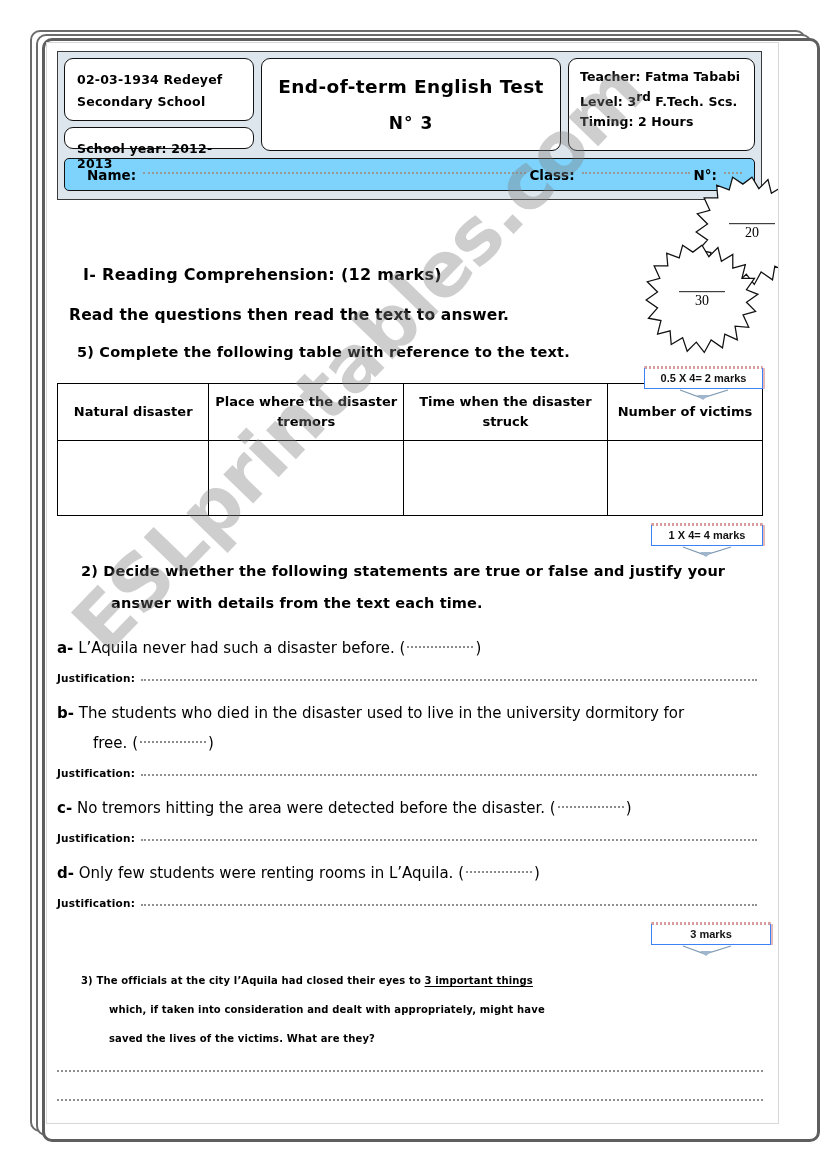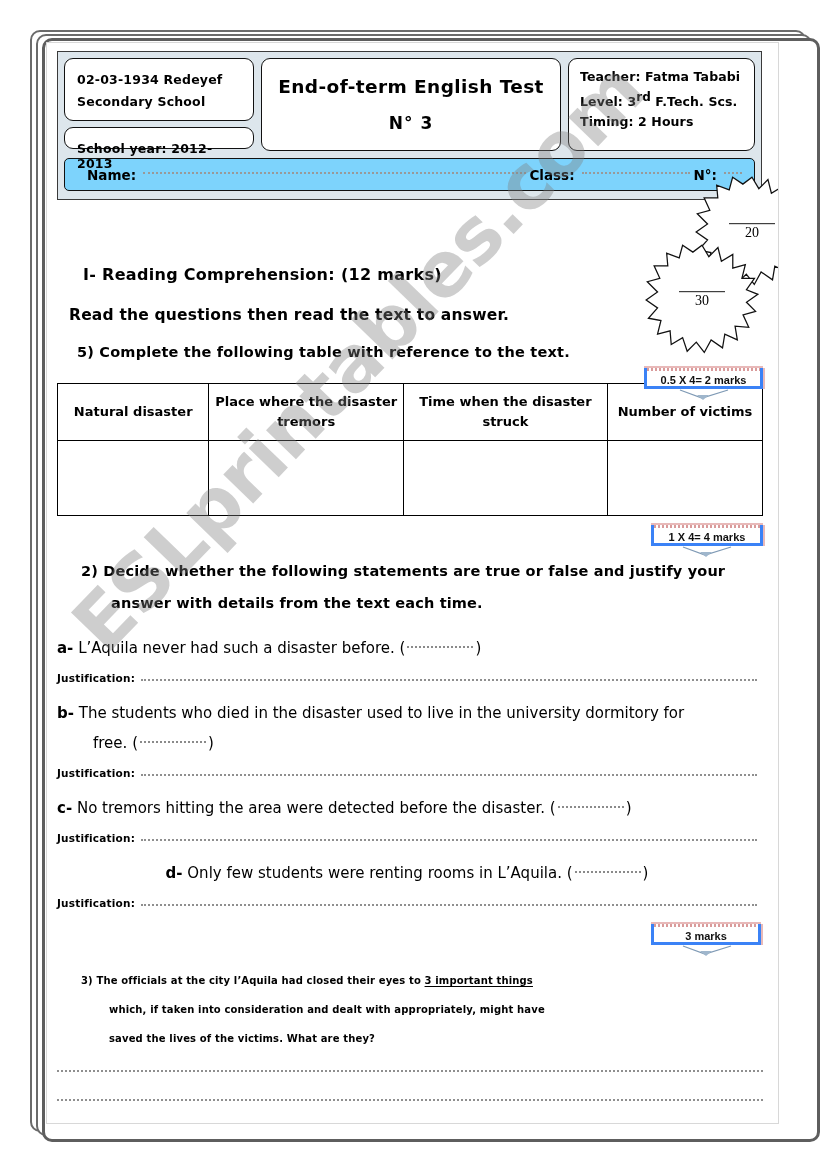--- a/index.html
+++ b/index.html
@@ -208,21 +208,21 @@
   .q-line {
     font-size: 14.5px;
     font-weight: bold;
     margin: 20px 0 0 30px;
     letter-spacing: .2px;
   }
 
   
   .mark-box {
     position: absolute;
-    border: 3px solid #3b82f6;
+    border: 1px solid #3b82f6;
     background: #ffffff;
     box-shadow: 2px 0 0 0 #e8b9b9, 0 -2px 0 0 #e8b9b9;
     font-size: 11px;
     font-weight: bold;
     color: #111;
     text-align: center;
     line-height: 19px;
     height: 21px;
     box-sizing: border-box;
     z-index: 25;
@@ -484,32 +484,32 @@
       <div class="stmt">
         <span class="lbl">c-</span>
         <span class="body">No tremors hitting the area were detected before the disaster.</span>
         <span class="body">(<span class="paren-dots"></span>)</span>
       </div>
       <div class="justif">
         <span class="jlabel">Justification:</span>
         <span class="jline"></span>
       </div>
 
-      <div class="stmt" style="text-align:center;">
+      <div class="stmt" style="">
         <span class="lbl">d-</span>
         <span class="body">Only few students were renting rooms in L’Aquila.</span>
         <span class="body">(<span class="paren-dots"></span>)</span>
       </div>
       <div class="justif">
         <span class="jlabel">Justification:</span>
         <span class="jline"></span>
       </div>
     </div>
 
-    <div class="mark-box" style="left:604px; top:881px; width:110px;">3 marks</div>
+    <div class="mark-box" style="left:604px; top:881px; width:120px;">3 marks</div>
     <svg class="mark-arrow" style="left:660px; top:902px;" viewBox="0 0 52 11">
       <path d="M2,1 L24,9 L50,1" fill="none" stroke="#7f9ab5" stroke-width="1.2"></path>
       <path d="M19,6 L31,6 L25,11 Z" fill="#9fb6cc"></path>
     </svg>
 
     <div style="position:absolute; left:0; top:905px; width:731px; z-index:12;">
       <div class="q3">
         <div><span>3) The officials at the city l’Aquila had closed their eyes to </span><u>3 important things</u></div>
         <div class="ind">which, if taken into consideration and dealt with appropriately, might have</div>
         <div class="ind">saved the lives of the victims. What are they?</div>

